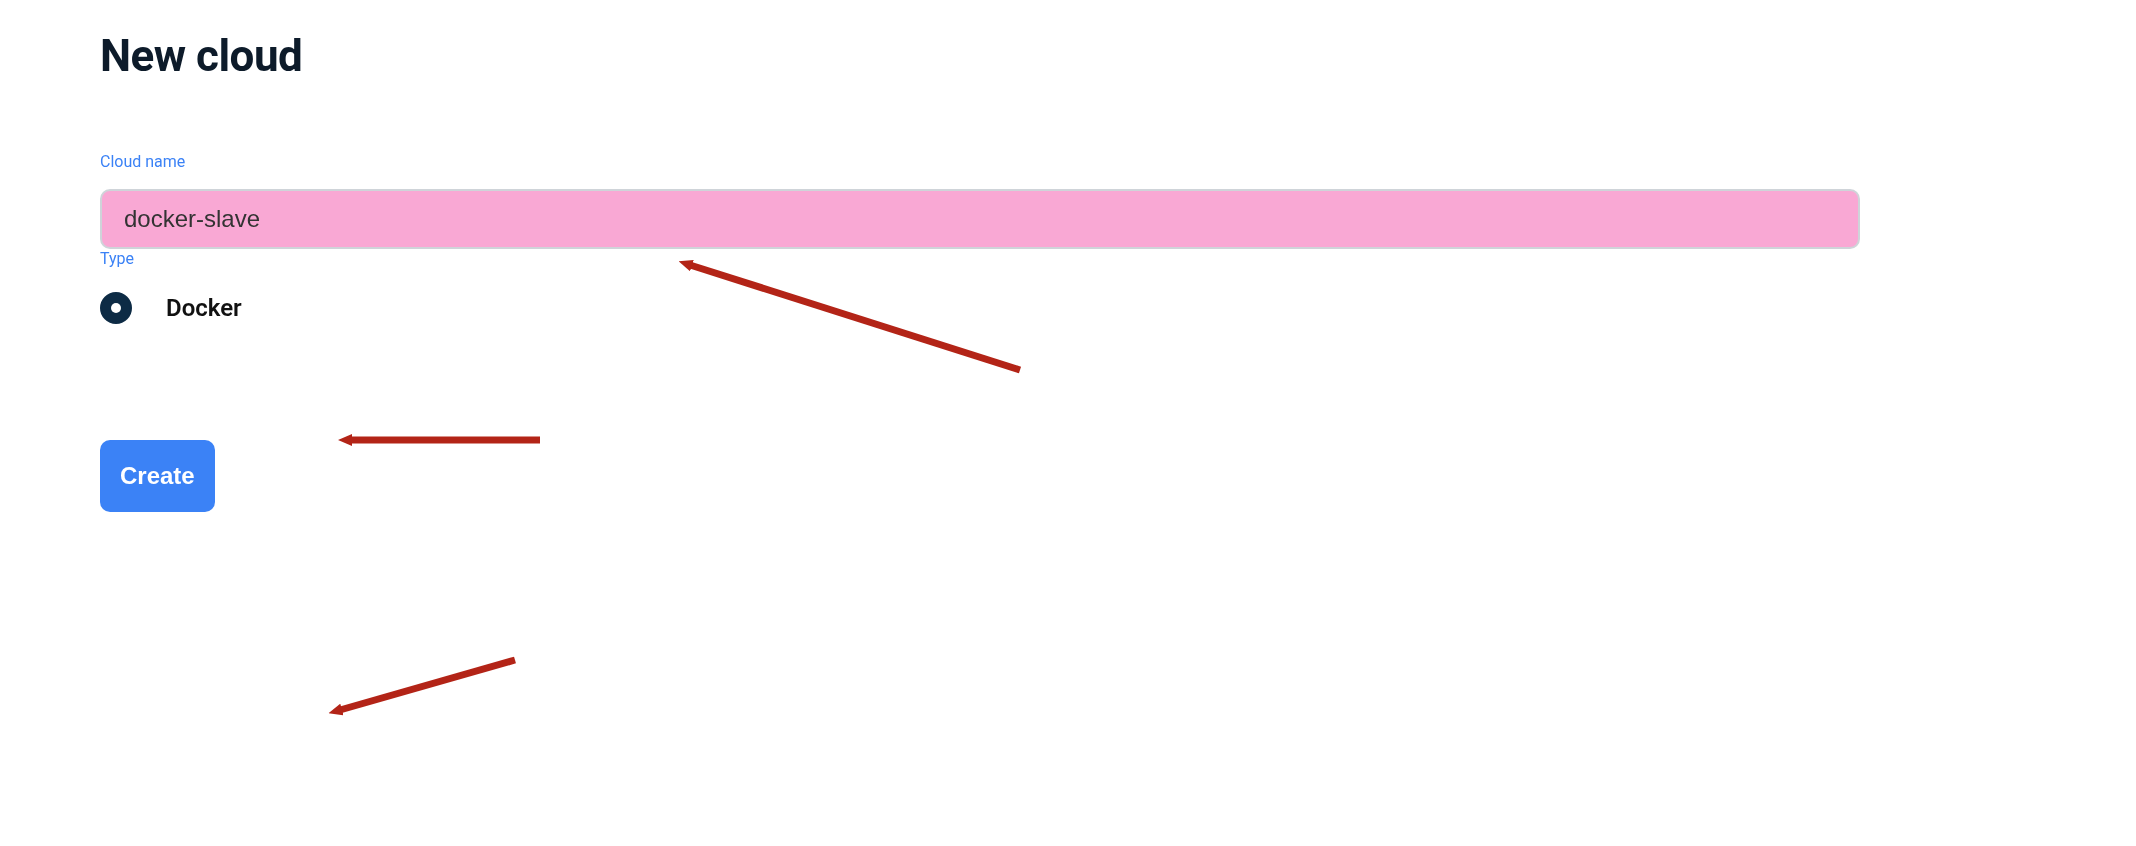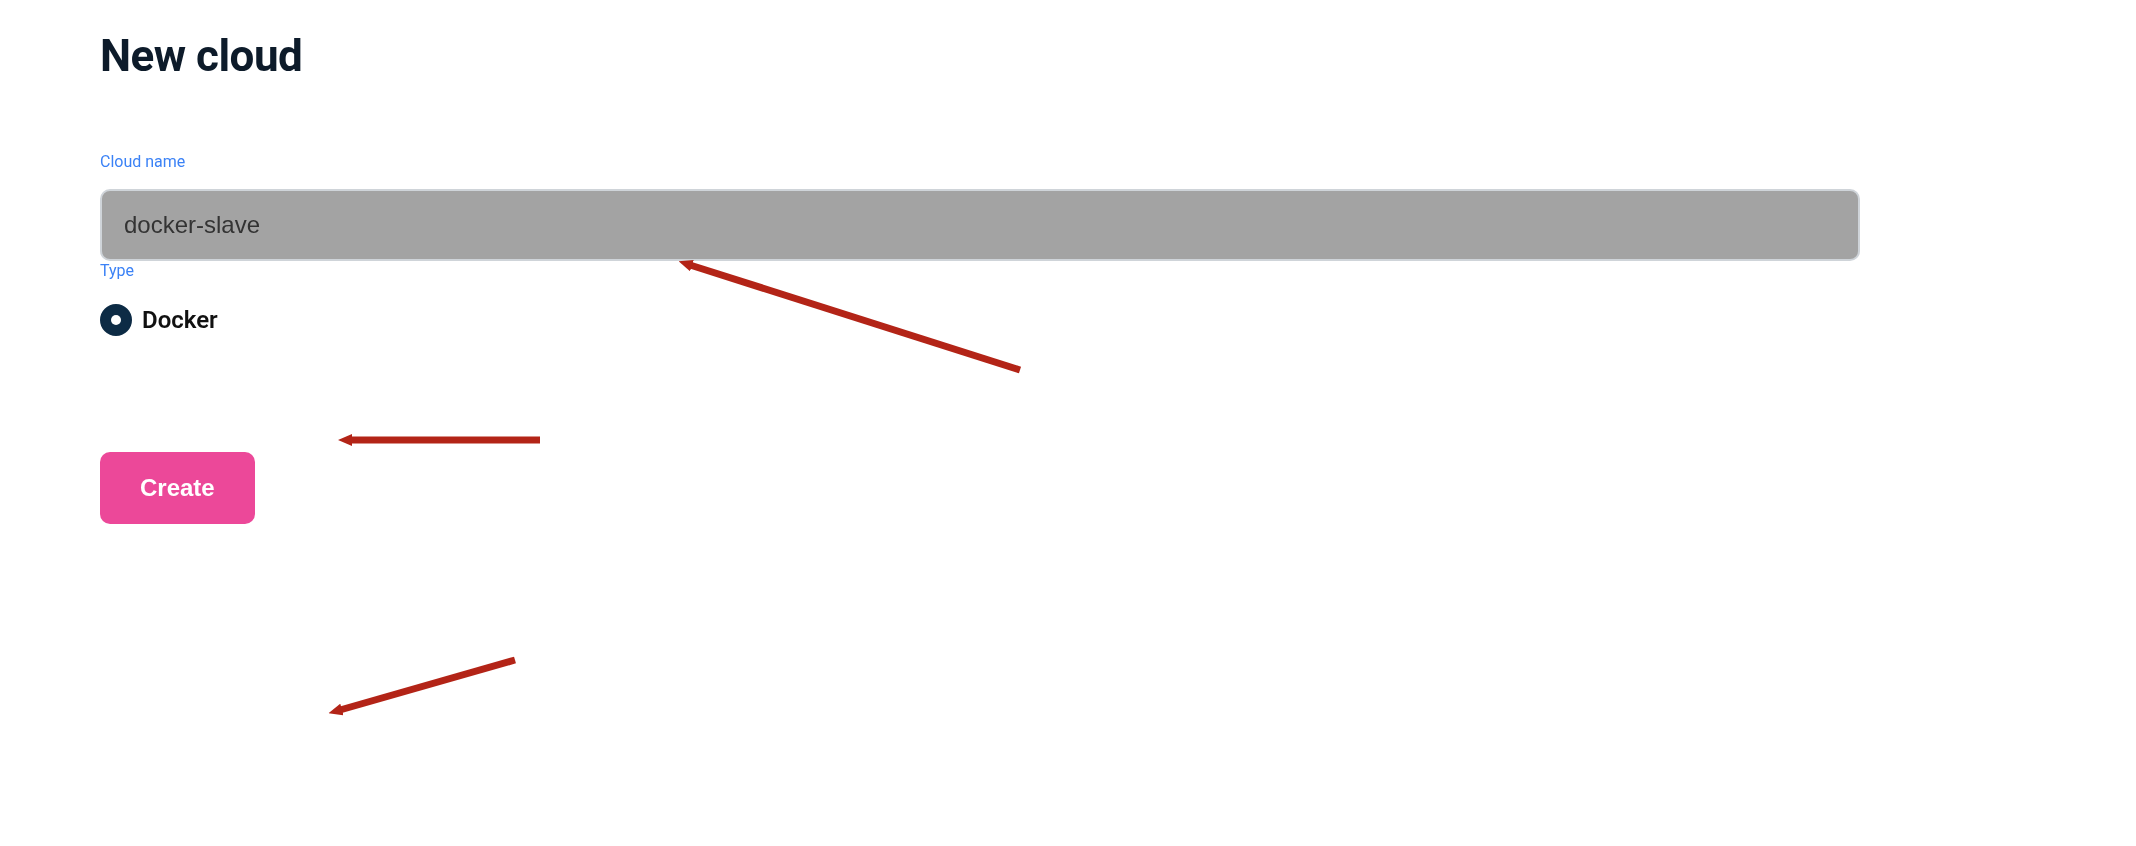--- a/index.html
+++ b/index.html
@@ -29,38 +29,38 @@
     letter-spacing: -0.5px;
   }
   .field-label {
     font-size: 16px;
     font-weight: 400;
     color: #3b82f6;
     margin-bottom: 18px;
   }
   .text-input {
     width: 100%;
-    height: 72px;
+    height: 60px;
     border: 2px solid #cfd4d9;
     border-radius: 10px;
     padding: 0 22px;
     font-size: 24px;
     color: #333;
-    background: #a3a3a3;
+    background: #f9a8d4;
     outline: none;
   }
   .section-gap {
   }
   .radio-group {
     margin-top: 24px;
   }
   .radio-row {
     display: flex;
     align-items: center;
-    gap: 10px;
+    gap: 34px;
     margin-bottom: 46px;
     cursor: pointer;
   }
   .radio-outer {
     width: 32px;
     height: 32px;
     border-radius: 50%;
     border: 2px solid #c5cbd1;
     background: #fff;
     position: relative;
@@ -81,27 +81,27 @@
     top: 50%;
     transform: translate(-50%, -50%);
   }
   .radio-label {
     font-size: 24px;
     font-weight: 600;
     color: #111;
   }
   .create-button {
     margin-top: 70px;
-    background: #ec4899;
+    background: #3b82f6;
     color: #fff;
     border: none;
     border-radius: 10px;
     font-size: 24px;
     font-weight: 600;
-    padding: 22px 40px;
+    padding: 22px 20px;
     cursor: pointer;
   }
   .annotation-layer {
     position: absolute;
     left: 0;
     top: 0;
     width: 2136px;
     height: 846px;
     pointer-events: none;
   }

